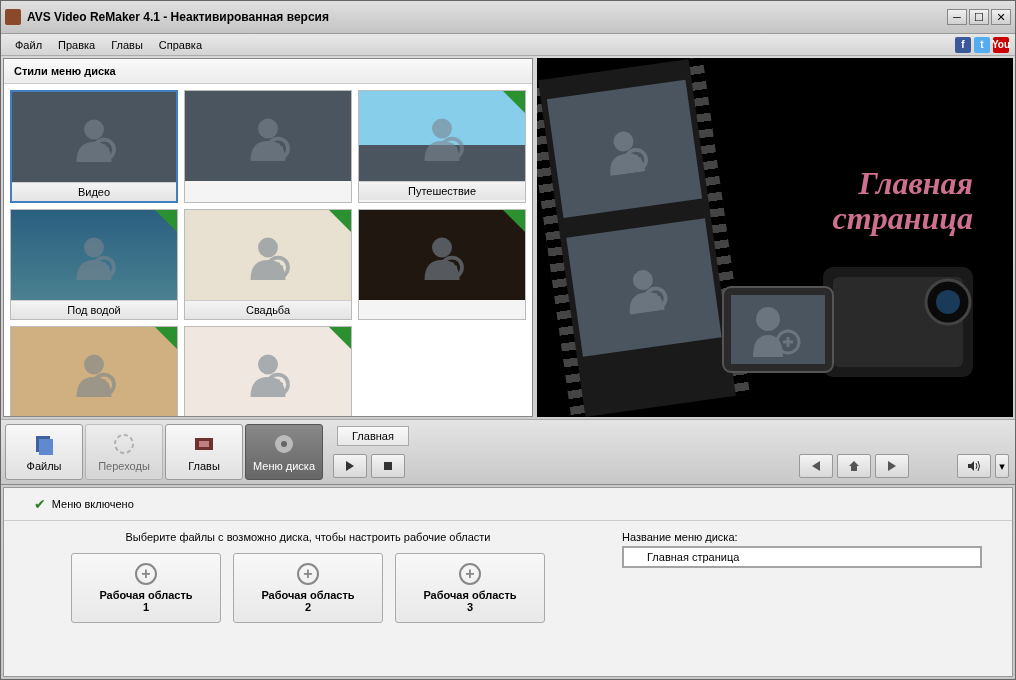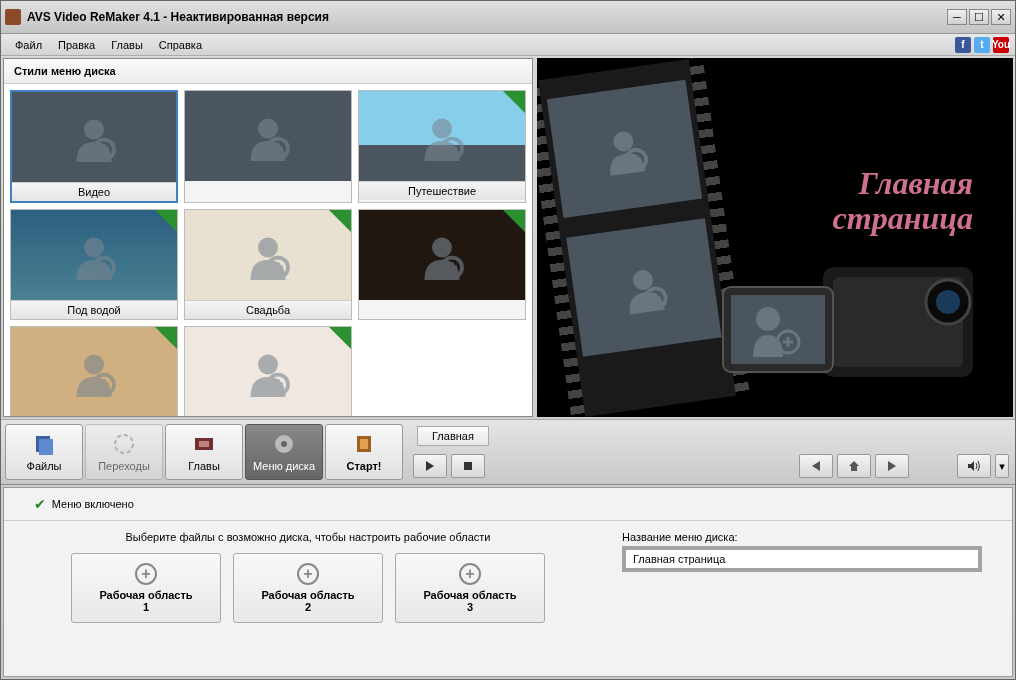--- a/index.html
+++ b/index.html
@@ -64,21 +64,21 @@
 .bottom-content { flex: 1; display: flex; padding: 10px 30px; gap: 40px; }
 .workspace-col { flex: 1; }
 .ws-instruct { text-align: center; margin-bottom: 10px; }
 .ws-row { display: flex; gap: 12px; justify-content: center; }
 .ws-tile { width: 150px; height: 70px; background: linear-gradient(#f8f8f8,#e8e8e8); border: 1px solid #aaa; border-radius: 3px; display: flex; flex-direction: column; align-items: center; justify-content: center; cursor: pointer; gap: 4px; }
 .ws-tile .plus { width: 22px; height: 22px; border: 2px solid #888; border-radius: 50%; display: flex; align-items: center; justify-content: center; color: #888; font-size: 16px; font-weight: bold; }
 
 .settings-col { width: 360px; }
 .field-row { margin-bottom: 8px; }
 .field-label { display: block; margin-bottom: 3px; }
-.field-input { width: 100%; padding: 3px 7px; border: 4px solid #a3a3a3; background: #fff; font-family: inherit; font-size: 11px; }
+.field-input { width: 100%; padding: 3px 23px; border: 2px solid #a3a3a3; background: #fff; font-family: inherit; font-size: 11px; }
 .music-row { display: flex; gap: 6px; }
 .music-row input { flex: 1; }
 .browse-btn { padding: 3px 14px; background: linear-gradient(#f4f4f4,#dcdcdc); border: 1px solid #888; border-radius: 2px; cursor: pointer; font-family: inherit; font-size: 11px; }
 
 .statusbar { height: 22px; background: linear-gradient(#e8e8e8,#d0d0d0); border-top: 1px solid #aaa; padding: 3px 8px; display: flex; align-items: center; font-size: 11px; }
 
 
 .th-travel { background: linear-gradient(#87ceeb 60%, #4a5560 60%); }
 .th-underwater { background: linear-gradient(#2a6080, #4a8090); }
 .th-wedding { background: #e8e0d0; }
@@ -292,27 +292,20 @@
           </svg>
         <span>Главы</span>
       </div>
       <div class="tool-btn active">
         <svg class="ico" viewBox="0 0 24 24">
             <circle cx="12" cy="12" r="9" fill="#bbb"></circle>
             <circle cx="12" cy="12" r="3" fill="#666"></circle>
           </svg>
         <span>Меню диска</span>
       </div>
-      <div class="tool-btn">
-        <svg class="ico" viewBox="0 0 24 24">
-            <rect x="5" y="4" width="14" height="16" fill="#a06020"></rect>
-            <rect x="8" y="7" width="8" height="10" fill="#e0a050"></rect>
-          </svg>
-        <span style="font-weight:bold">Старт!</span>
-      </div>
     </div>
     <div style="flex:1; display:flex; flex-direction:column;">
       <div class="breadcrumb-area">
         <span class="crumb">Главная</span>
       </div>
       <div class="playback" style="padding-bottom:6px;">
         <div class="pb-btn">
             <svg width="10" height="10" viewBox="0 0 10 10">
               <path d="M1 0 L9 5 L1 10 Z" fill="#333"></path>
             </svg>

